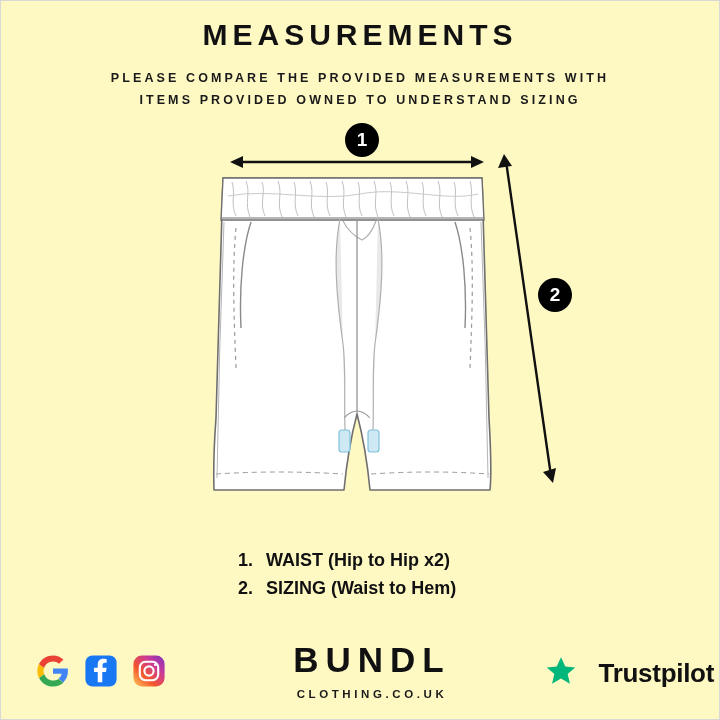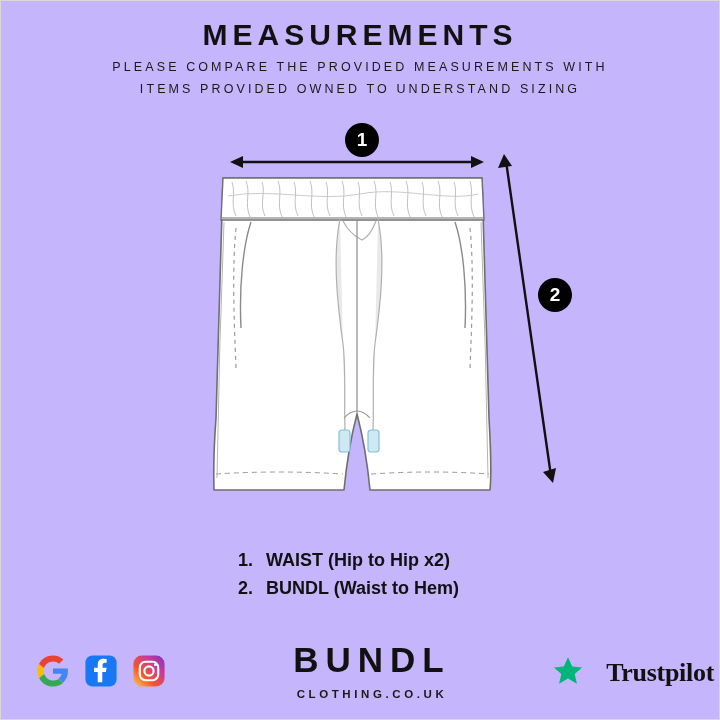--- a/index.html
+++ b/index.html
@@ -10,21 +10,21 @@
     width: 720px;
     height: 720px;
     background: #ffffff;
     font-family: "Liberation Sans", sans-serif;
     overflow: hidden;
   }
   #page {
     position: relative;
     width: 720px;
     height: 720px;
-    background: #c4b5fd;
+    background: #fef9c3;
     box-sizing: border-box;
   }
   
   #frame {
     position: absolute;
     left: 0; top: 0;
     width: 720px; height: 720px;
     border: 1px solid #d8d8d8;
     box-sizing: border-box;
     pointer-events: none;
@@ -39,23 +39,23 @@
     text-align: center;
   }
   #title {
     font-size: 30px;
     font-weight: bold;
     letter-spacing: 5px;
     color: #111111;
     line-height: 1.1;
   }
   #subtitle {
-    margin-top: 6px;
+    margin-top: 17px;
     font-size: 12.5px;
-    font-weight: normal;
+    font-weight: bold;
     letter-spacing: 3.1px;
     color: #1a1a1a;
     line-height: 1.75;
   }
   #subtitle div { white-space: nowrap; }
 
   
   #diagram {
     position: absolute;
     left: 0;
@@ -139,21 +139,20 @@
     letter-spacing: 3.6px;
     color: #1a1a1a;
   }
   #trustpilot {
     position: absolute;
     right: 18px;
     top: 25px;
     display: flex;
     align-items: center;
     gap: 22px;
-    font-family: Liberation Serif, serif;
   }
   #trustpilot-label {
     font-size: 26px;
     font-weight: bold;
     color: #111111;
     letter-spacing: -0.3px;
   }
 </style>
 </head>
 <body>
@@ -264,21 +263,21 @@
 
     <div class="badge" id="badge-1">1</div>
     <div class="badge" id="badge-2">2</div>
   </div>
 
   <div id="legend">
     <div class="legend-row">
       <span class="legend-num">1.</span><span>WAIST (Hip to Hip x2)</span>
     </div>
     <div class="legend-row">
-      <span class="legend-num">2.</span><span>BUNDL (Waist to Hem)</span>
+      <span class="legend-num">2.</span><span>SIZING (Waist to Hem)</span>
     </div>
   </div>
 
   <div id="footer">
 
     <div id="social">
       <span class="social-icon">
         <svg viewBox="0 0 48 48" width="34" height="34">
           <path fill="#4285F4" d="M45.1 24.5c0-1.6-.1-2.8-.4-4H24v7.3h12.1c-.2 2-1.6 5-4.5 7l6.9 5.3c4.1-3.8 6.6-9.4 6.6-15.6z"></path>
           <path fill="#34A853" d="M24 46c6 0 11-2 14.6-5.4l-6.9-5.3c-1.9 1.3-4.4 2.2-7.6 2.2-5.8 0-10.8-3.9-12.6-9.2l-7.2 5.5C7.9 41.1 15.4 46 24 46z"></path>

